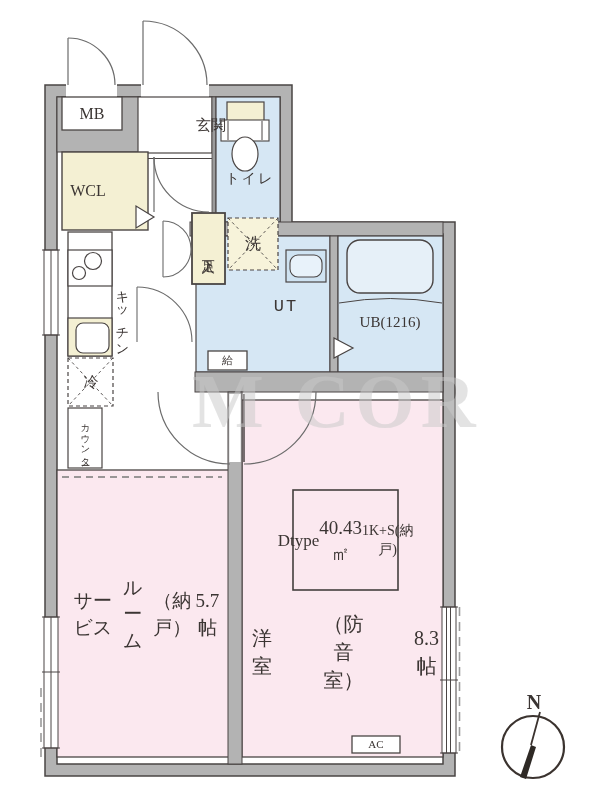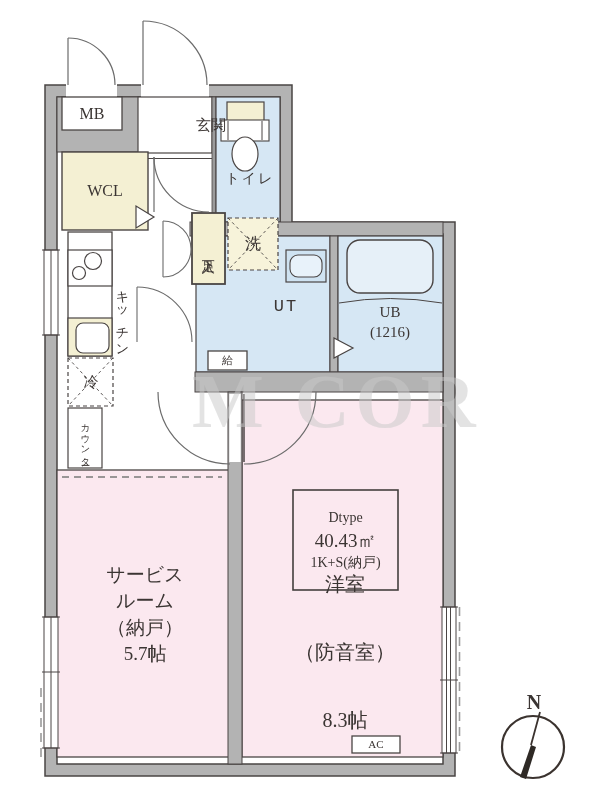--- a/index.html
+++ b/index.html
@@ -1,21 +1,21 @@
 <!DOCTYPE html>
 <html><head>
 <meta charset="utf-8">
 <style>
   html,body{margin:0;padding:0;background:#fff;}
   #stage{position:relative;width:600px;height:800px;background:#fff;overflow:hidden;
          font-family:"Liberation Serif","DejaVu Serif",serif;}
   #plan-svg{position:absolute;left:0;top:0;}
   .lbl{position:absolute;display:flex;align-items:center;justify-content:center;
        text-align:center;color:#3b3533;line-height:1.35;z-index:20;}
-  .col{flex-direction:column;}
+  .col{flex-direction:row;}
   .vtext{writing-mode:vertical-rl;}
   #watermark{position:absolute;z-index:40;color:#c9c9c9;opacity:.5;font-weight:bold;
        letter-spacing:6px;pointer-events:none;font-family:"Liberation Serif",serif;}
 </style>
 </head>
 <body>
 
 <div id="stage">
 
 <svg id="plan-svg" width="600" height="800" viewBox="0 0 600 800">
@@ -140,21 +140,21 @@
 
 <div class="lbl" style="left:62px;top:99px;width:60px;height:30px;font-size:16px;">
       <span>MB</span>
     </div>
 <div class="lbl" style="left:138px;top:100px;width:74px;height:50px;font-size:15px;padding-left:36px;">
       <span>玄関</span>
     </div>
 <div class="lbl" style="left:220px;top:167px;width:60px;height:24px;font-size:14px;letter-spacing:2px;">
       <span>トイレ</span>
     </div>
-<div class="lbl" style="left:62px;top:154px;width:86px;height:74px;font-size:16px;">
+<div class="lbl" style="left:45px;top:154px;width:86px;height:74px;font-size:16px;">
       <span>WCL</span>
     </div>
 <div class="lbl vtext" style="left:194px;top:218px;width:28px;height:64px;font-size:13px;">
       <span>下足入</span>
     </div>
 <div class="lbl" style="left:228px;top:222px;width:50px;height:44px;font-size:16px;">
       <span>洗</span>
     </div>
 <div class="lbl vtext" style="left:111px;top:252px;width:22px;height:132px;font-size:13px;letter-spacing:3px;">
       <span>キッチン</span>
@@ -177,21 +177,21 @@
     </div>
 
 <div class="lbl col" style="left:70px;top:557px;width:150px;height:115px;font-size:19px;line-height:1.38;">
   <span>サービス</span>
   <span>ルーム</span>
   <span>（納戸）</span>
   <span>5.7帖</span>
 </div>
 
 <div class="lbl col" style="left:294px;top:496px;width:103px;height:90px;">
-  <span style="font-size:14px;">Dtype</span>
+  <span style="font-size:17px;">Dtype</span>
   <span style="font-size:19px;">40.43㎡</span>
   <span style="font-size:14px;">1K+S(納戸)</span>
 </div>
 
 <div class="lbl col" style="left:250px;top:607px;width:190px;height:90px;font-size:20px;line-height:1.4;gap:40px;">
   <span>洋室</span>
   <span>（防音室）</span>
   <span>8.3帖</span>
 </div>
 

